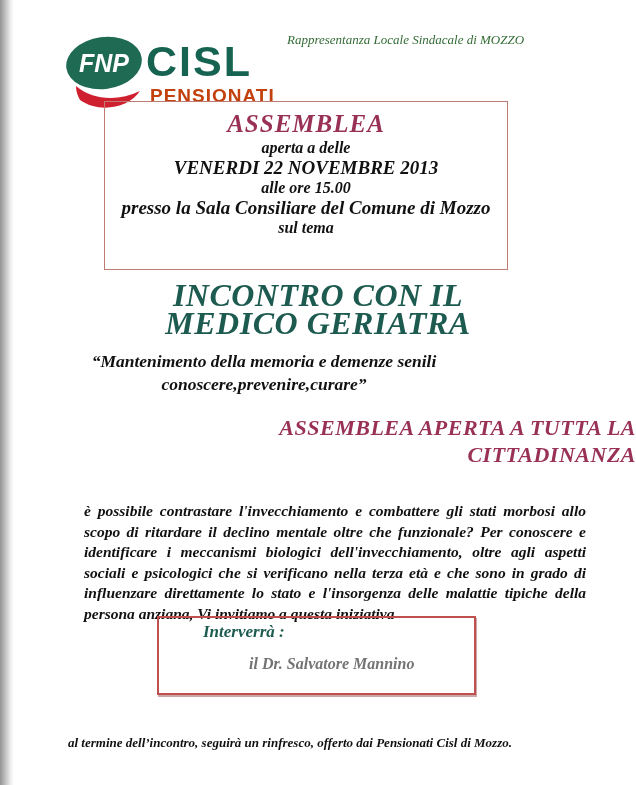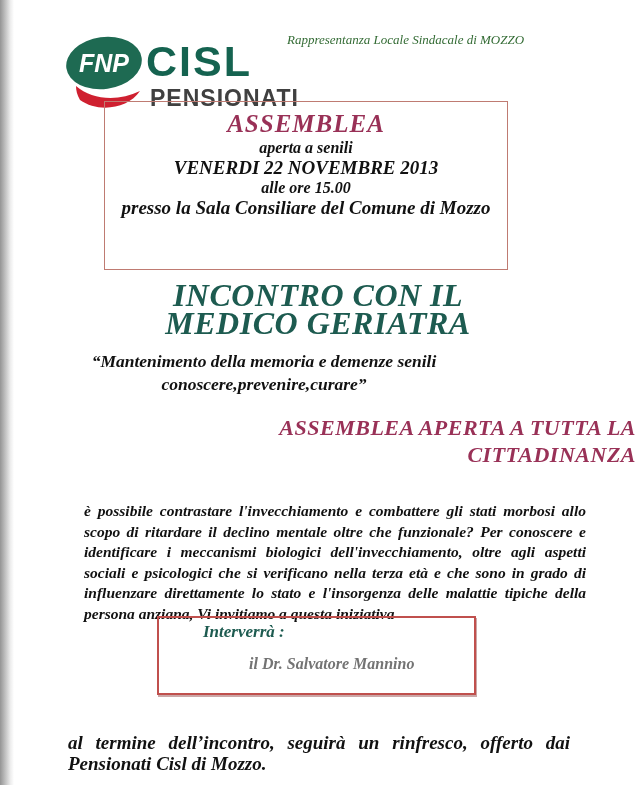--- a/index.html
+++ b/index.html
@@ -15,21 +15,21 @@
   .logo{position:absolute;left:62px;top:34px;width:230px;height:78px;}
   .logo svg{position:absolute;left:0;top:0;}
   .cisl{
     position:absolute;left:84px;top:6px;
     font-family:"Liberation Sans", sans-serif;font-weight:bold;
     font-size:43px;line-height:43px;color:#156350;letter-spacing:2px;
   }
   .pensionati{
     position:absolute;left:88px;top:51px;
     font-family:"Liberation Sans", sans-serif;font-weight:bold;
-    font-size:23px;color:#404040;letter-spacing:1px;
+    font-size:19px;color:#c2410c;letter-spacing:1px;
   }
   .rep{
     position:absolute;left:287px;top:32px;width:300px;
     font-size:13px;font-weight:normal;font-style:italic;color:#336b34;
   }
   
   .box1{
     position:absolute;left:104px;top:101px;width:404px;height:169px;
     border:1px solid #bf7b72;text-align:center;box-sizing:border-box;
     padding-top:8px;
@@ -56,21 +56,21 @@
     line-height:27px;letter-spacing:0.5px;
   }
   
   .body-par{
     position:absolute;left:68px;top:485px;width:502px;
     font-size:15.5px;font-weight:bold;font-style:italic;color:#111;
     line-height:20.5px;text-align:justify;margin:16px;
   }
   .footer-par{
     position:absolute;left:68px;top:732px;width:502px;
-    font-size:19px;font-weight:bold;font-style:italic;color:#111;
+    font-size:13px;font-weight:bold;font-style:italic;color:#111;
     line-height:21px;text-align:justify;margin:0;
   }
   
   .box2{
     position:absolute;left:157px;top:616px;width:319px;height:79px;
     border:2px solid #c0504d;box-sizing:border-box;
     box-shadow:1px 2px 0 rgba(140,60,60,0.45);
   }
   .box2 .label{
     margin:4px 0 0 44px;
@@ -95,24 +95,25 @@
       <path d="M14,52 C30,66 56,68 78,57 C66,75 36,79 18,66 C15,61 14,56 14,52 Z" fill="#cf2030"></path>
     </svg>
     <div class="cisl">CISL</div>
     <div class="pensionati">PENSIONATI</div>
   </div>
 
   <div class="rep">Rappresentanza Locale Sindacale di MOZZO</div>
 
   <section class="box1">
     <div class="title">ASSEMBLEA</div>
-    <div class="small">aperta a senili</div>
+    <div class="small">aperta a delle</div>
     <div class="big">VENERDI 22 NOVEMBRE 2013</div>
     <div class="small">alle ore 15.00</div>
     <div class="big">presso la Sala Consiliare del Comune di Mozzo</div>
+    <div class="small">sul tema</div>
   </section>
 
   <div class="topic">
     <div>INCONTRO CON IL</div>
     <div>MEDICO GERIATRA</div>
   </div>
 
   <div class="quote">
     <div>“Mantenimento della memoria e demenze senili</div>
     <div>conoscere,prevenire,curare”</div>

